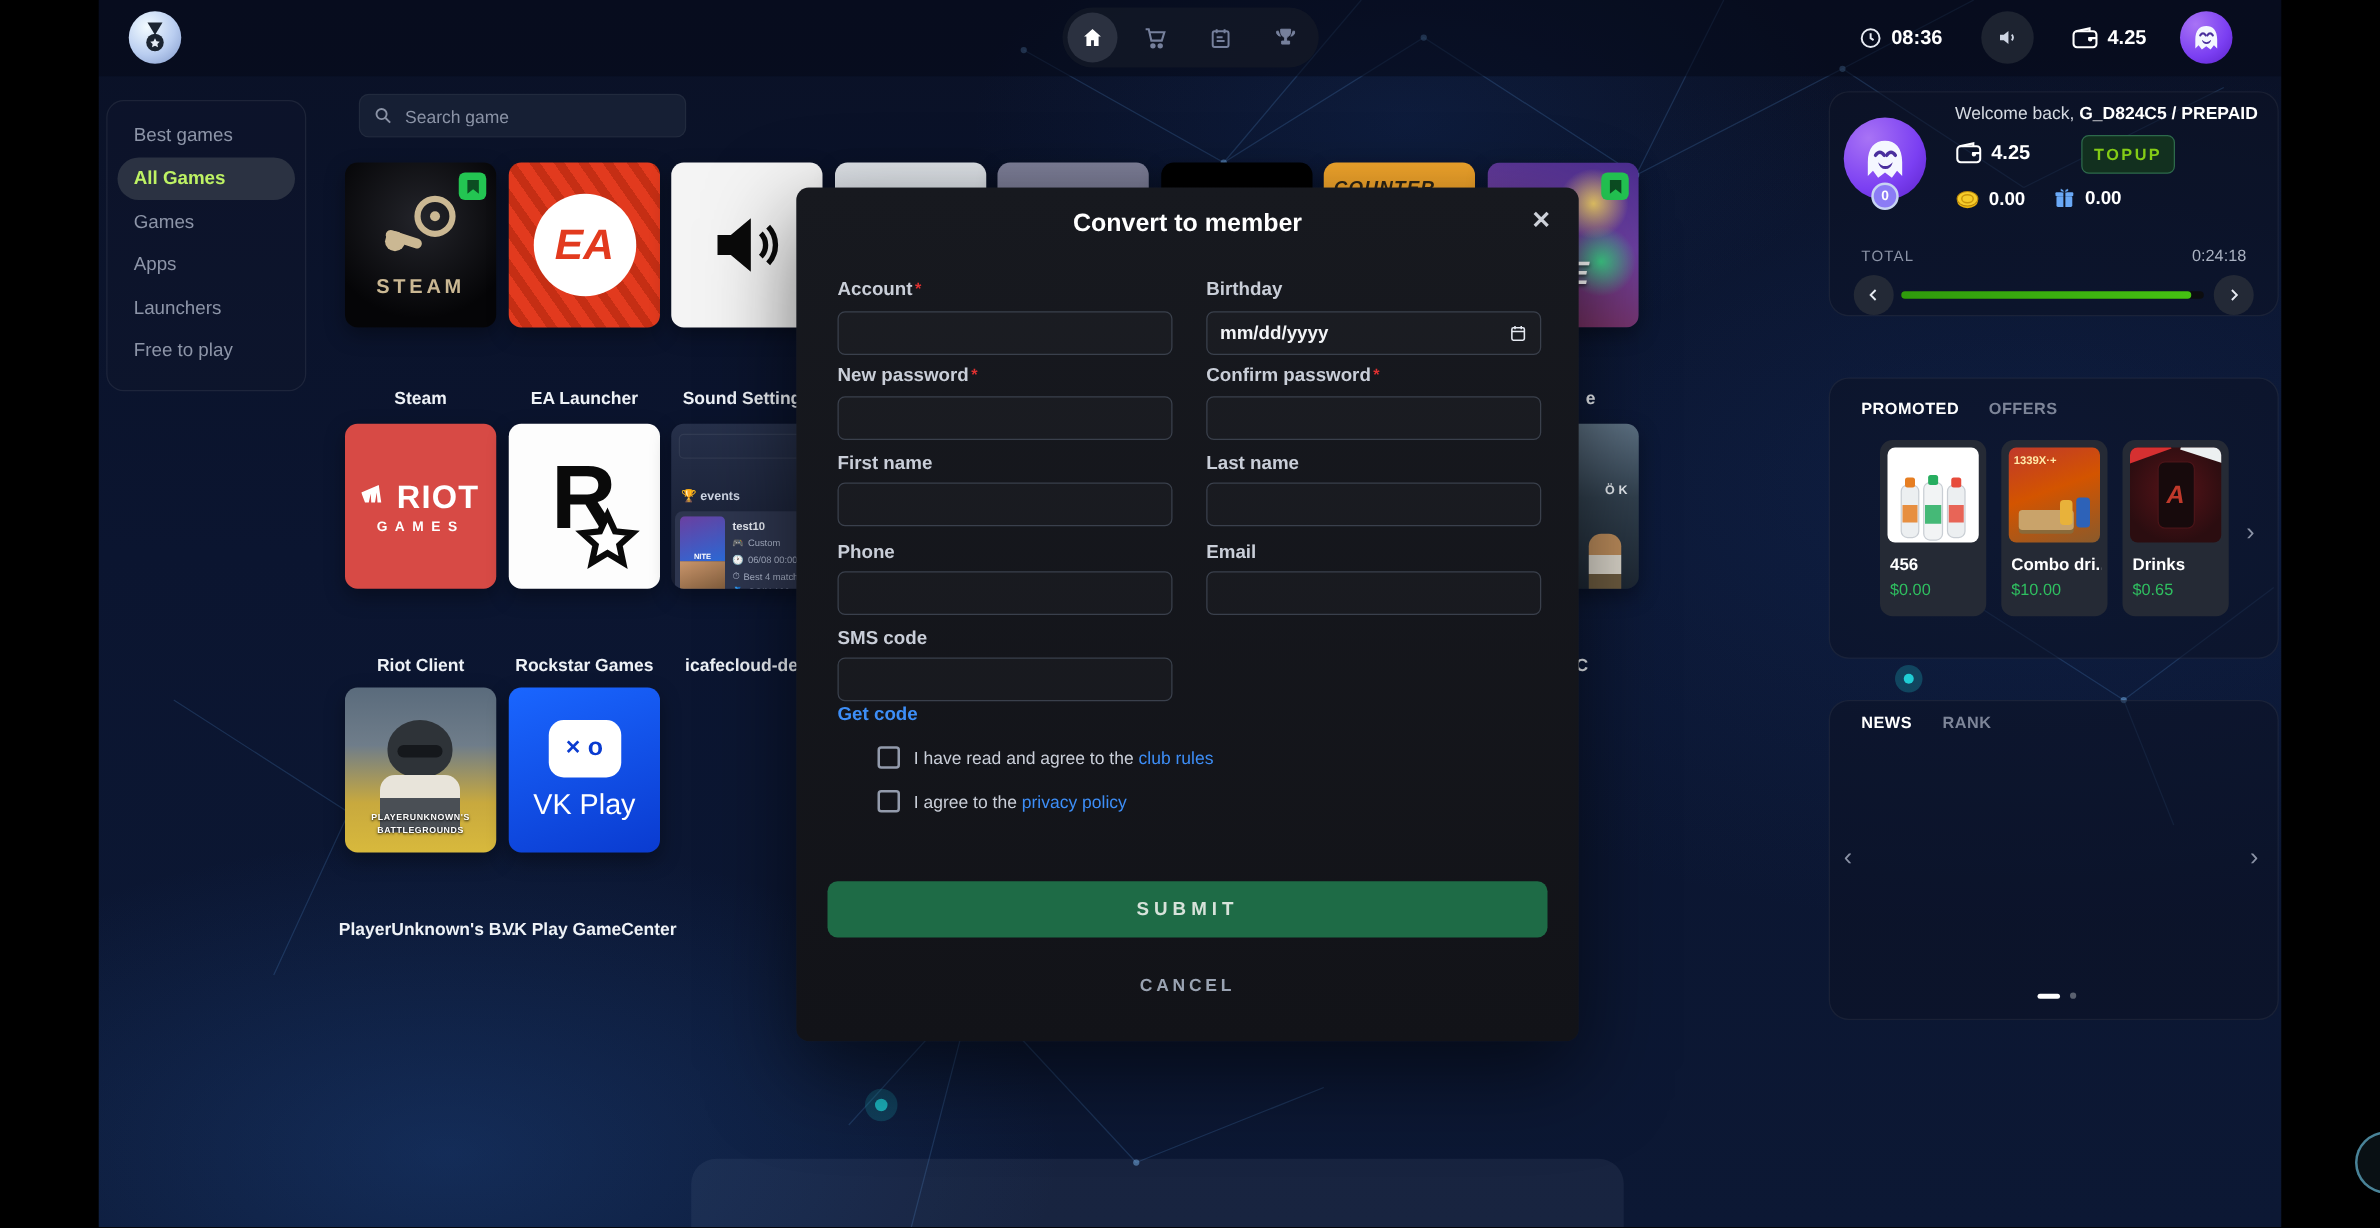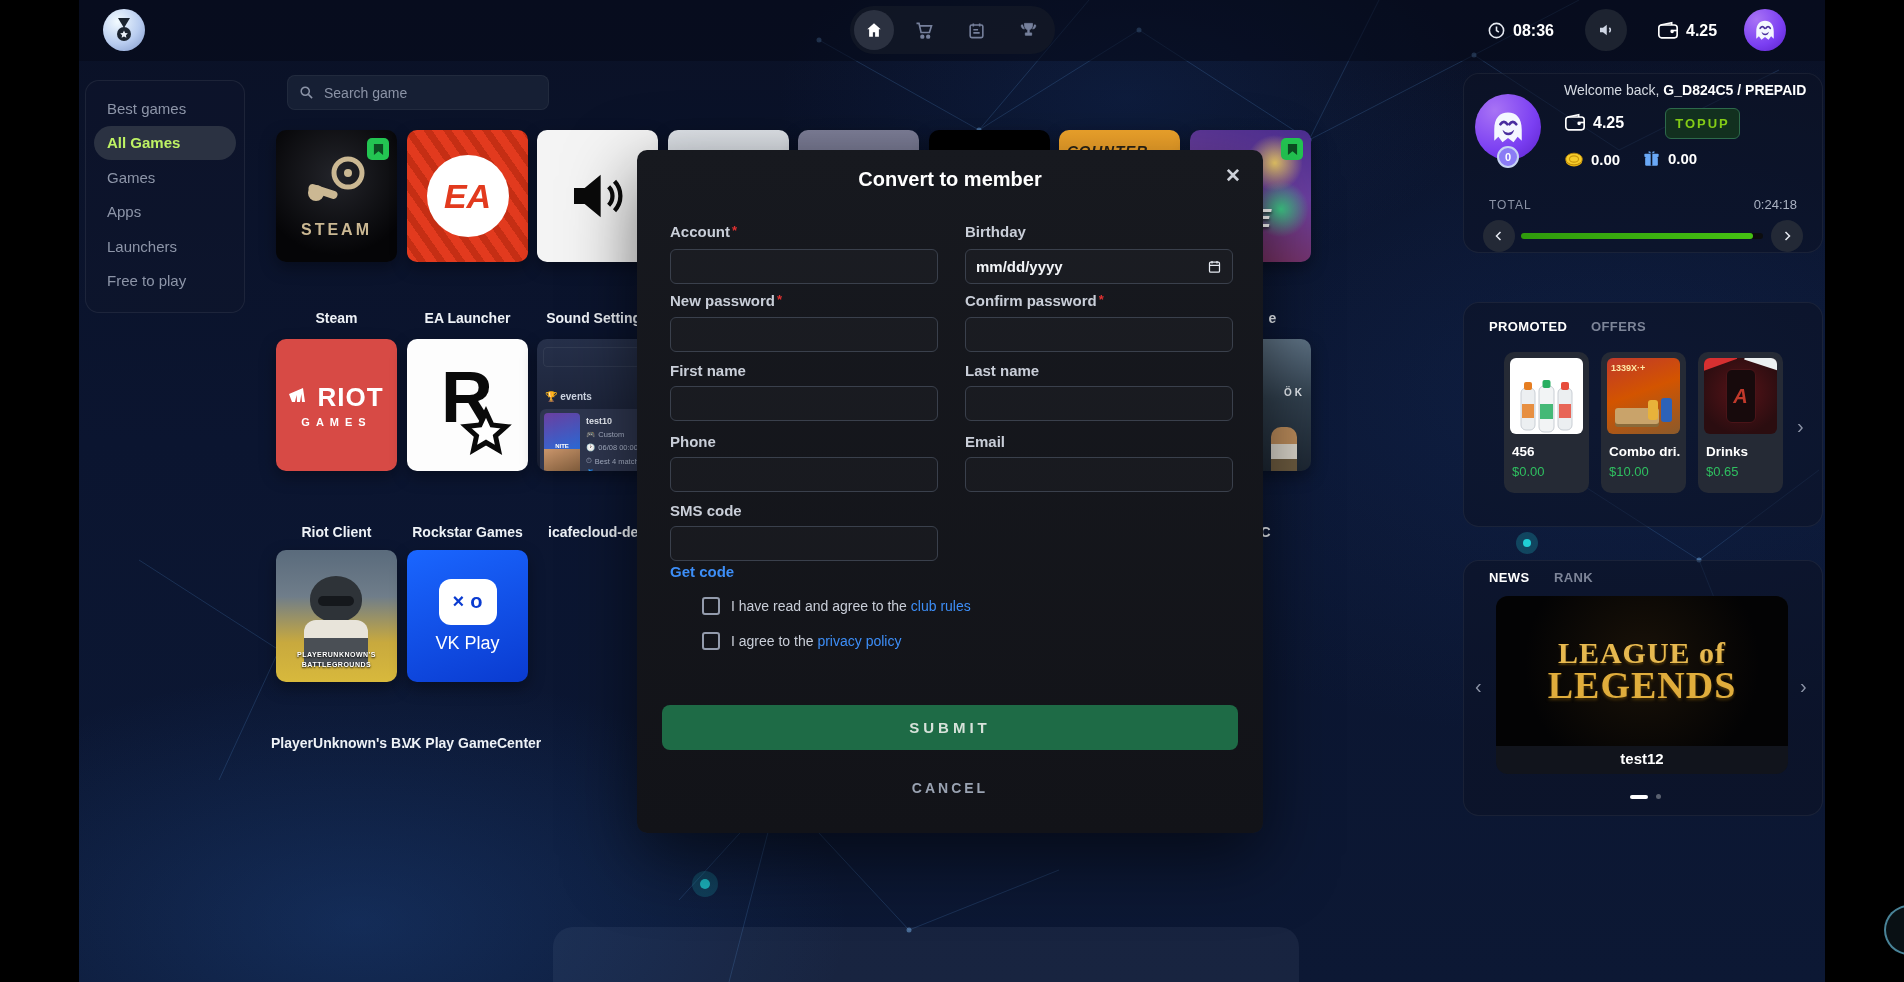--- a/index.html
+++ b/index.html
@@ -54,21 +54,21 @@
     color:#e23a1e;font-weight:900;font-style:italic;font-size:34px;}
   .t-sound{background:#f4f4f4;display:flex;align-items:center;justify-content:center;}
   .t-riot{background:#d74a45;display:flex;flex-direction:column;align-items:center;justify-content:center;color:#fff;}
   .t-riot .r1{font-weight:900;font-size:26px;letter-spacing:1px;display:flex;align-items:center;gap:6px;}
   .t-riot .r2{font-weight:700;font-size:11px;letter-spacing:6px;margin-top:3px;}
   .t-rock{background:#fdfdfd;display:flex;align-items:center;justify-content:center;}
   .t-icafe{background:linear-gradient(180deg,#26304a,#151b2e);}
   .t-gow{background:linear-gradient(180deg,#5d7183,#31404e 45%,#1d2733);}
   .t-pubg{background:linear-gradient(180deg,#5a6b7c 0%,#6f7d8a 35%,#c8a93e 70%,#d8b93c 100%);}
   .t-vk{background:linear-gradient(160deg,#1a66ff,#0a3bd0);display:flex;flex-direction:column;align-items:center;justify-content:center;gap:8px;}
-  .t-vk .vktext{color:#fff;font-size:18px;font-weight:400;}
+  .t-vk .vktext{color:#fff;font-size:23px;font-weight:400;}
   .t-counter{background:linear-gradient(180deg,#f2a62c,#e08f1d);}
   .t-counter .ctext{position:absolute;left:8px;top:12px;color:#2b2416;font-weight:900;font-style:italic;font-size:15px;letter-spacing:1px;}
   .t-fort{background:
       radial-gradient(40px 40px at 70% 25%,#e9c867,transparent 70%),
       radial-gradient(45px 45px at 30% 45%,#9b59d0,transparent 70%),
       radial-gradient(40px 40px at 75% 60%,#3fd08a,transparent 70%),
       radial-gradient(45px 45px at 35% 75%,#d65745,transparent 70%),
       linear-gradient(200deg,#4a2d8f 0%,#6b3fa0 40%,#7b2d4e 100%);}
   .t-fort .ftext{position:absolute;left:0;bottom:28px;width:100%;text-align:center;color:#fff;font-weight:900;font-style:italic;font-size:26px;letter-spacing:1px;text-shadow:0 2px 3px rgba(0,0,0,.6);}
   .t-light{background:linear-gradient(180deg,#dfe3e8,#b9c0c8);}
@@ -497,27 +497,20 @@
       </div>
       <div class="pname">Drinks</div>
       <div class="pprice">$0.65</div>
     </div>
     <div class="chev" style="left:1718px;top:416px;">›</div>
 
     <section class="rcard" style="top:560px;height:256px;"></section>
     <div class="tab on" style="left:1410px;top:570px;">NEWS</div>
     <div class="tab off" style="left:1475px;top:570px;">RANK</div>
     <div class="chev" style="left:1396px;top:676px;">‹</div>
-    <div class="news-item">
-      <div class="news-img">
-        <div class="lol1">LEAGUE of</div>
-        <div class="lol2">LEGENDS</div>
-      </div>
-      <div class="news-cap">test12</div>
-    </div>
     <div class="chev" style="left:1721px;top:676px;">›</div>
     <div class="dots">
       <div class="dot-bar"></div>
       <div class="dot"></div>
     </div>
 
     <div class="bottom-panel"></div>
 
     <div class="modal">
       <div class="m-title">Convert to member</div>

